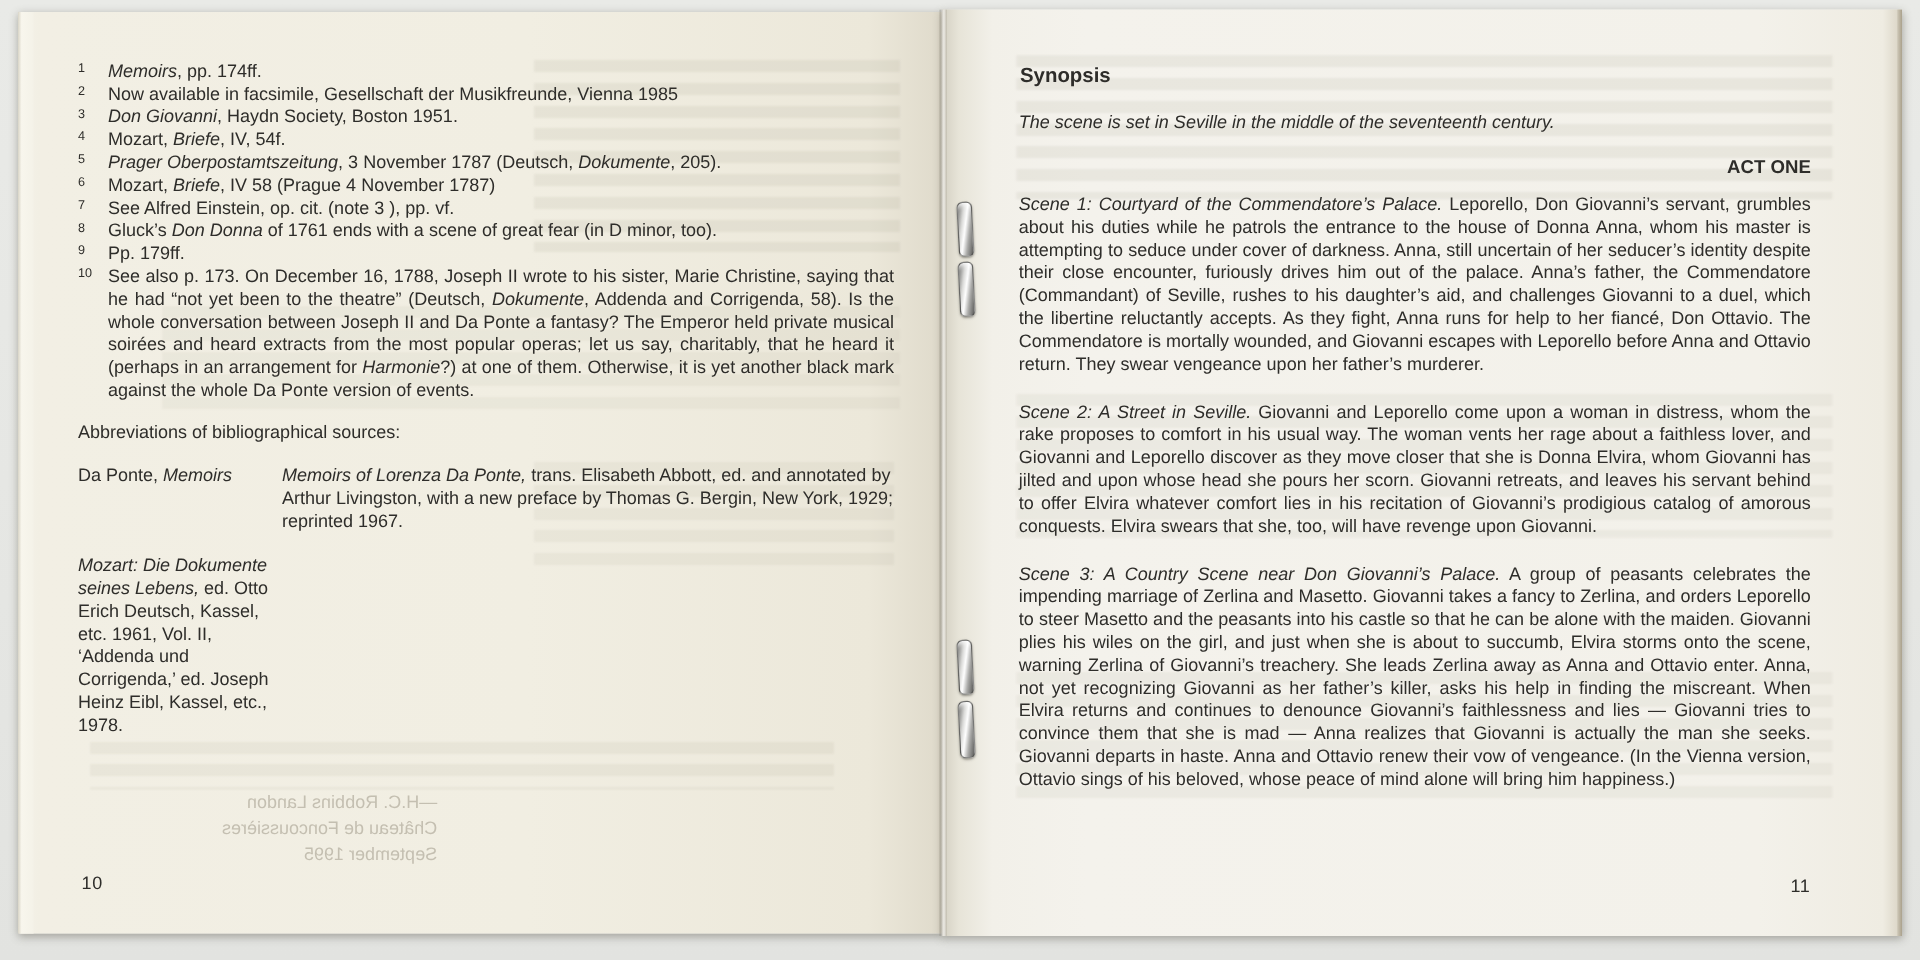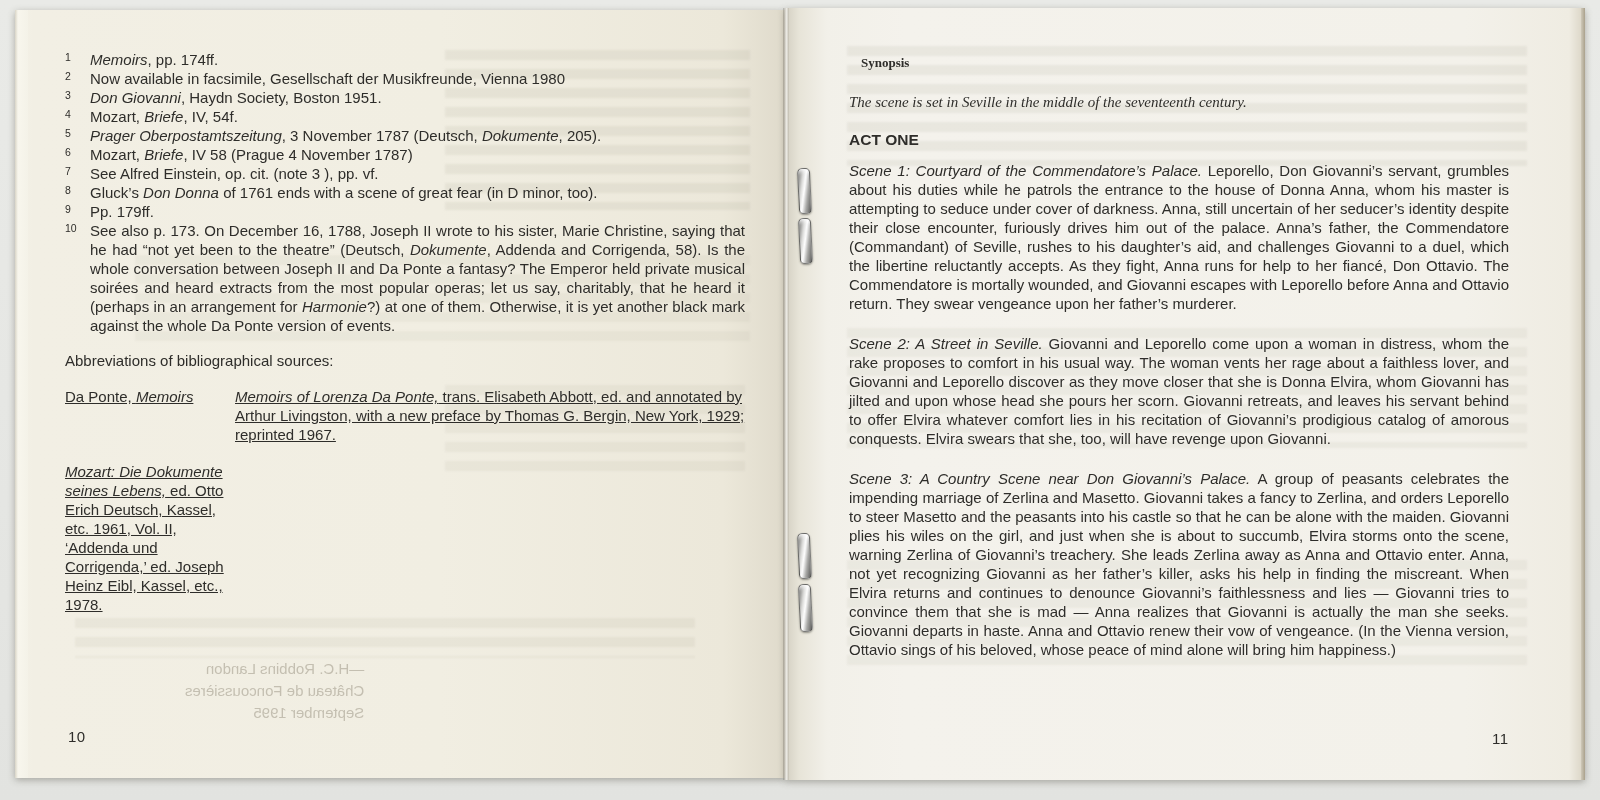--- a/index.html
+++ b/index.html
@@ -37,25 +37,25 @@
   .body-text{font-size:15px;line-height:19px;}
   i{font-style:italic;}
   .justify{text-align:justify;}
   
   .footnotes{list-style:none;margin:0;padding:0;}
   .footnote{position:relative;padding-left:25px;margin:0;}
   .fn-num{position:absolute;left:0;top:-2px;font-size:10.5px;line-height:19px;}
   
   .abbr-heading{margin:16px 0 17px 0;font-size:15px;line-height:19px;font-weight:normal;}
   .abbr-table{display:grid;grid-template-columns:170px 1fr;row-gap:18px;column-gap:0;}
-  .abbr-term,.abbr-def{font-size:15px;line-height:19px;text-decoration:underline;}
+  .abbr-term,.abbr-def{font-size:15px;line-height:19px;}
   
-  .syn-heading{font-size:13px;line-height:19px;font-weight:bold;margin:0 0 21px 12px;font-family:Liberation Serif, serif;}
-  .setting{font-size:15px;line-height:19px;margin:0 0 18px 0;font-family:Liberation Serif, serif;}
-  .act-heading{font-size:15.5px;line-height:19px;font-weight:bold;margin:0 0 12px 0;}
+  .syn-heading{font-size:17px;line-height:19px;font-weight:bold;margin:0 0 21px 1px;}
+  .setting{font-size:15px;line-height:19px;margin:0 0 18px 0;}
+  .act-heading{font-size:15.5px;line-height:19px;font-weight:bold;margin:0 0 12px 0;text-align:right;}
   .scene-para{margin:0 0 21px 0;}
   .page-num{position:absolute;font-size:15px;letter-spacing:.5px;}
   
   .staple{position:absolute;width:11px;border-radius:5px;
     background:linear-gradient(100deg,#6e6e6c 0%,#d9d9d7 30%,#ffffff 48%,#a9a9a7 70%,#585856 100%);
     border:1px solid rgba(70,70,68,.55);
     box-shadow:0 1px 2px rgba(60,58,50,.5), inset 0 6px 4px -4px rgba(255,255,255,.9);
     transform:rotate(-3deg);}
   
   .ghost-lines{position:absolute;
@@ -77,21 +77,21 @@
     <div class="ghost-lines" style="left:60px;top:608px;width:620px;height:40px;opacity:.9;"></div>
     <div class="ghost-sig" style="left:170px;top:648px;">
       <div>—H.C. Robbins Landon</div>
       <div>Château de Foncoussières</div>
       <div>September 1995</div>
     </div>
 
     <div class="content body-text" style="left:50px;top:40px;width:680px;">
       <ol class="footnotes">
         <li class="footnote"><span class="fn-num">1</span><span class="fn-text"><i>Memoirs</i><span>, pp. 174ff.</span></span></li>
-        <li class="footnote"><span class="fn-num">2</span><span class="fn-text"><span>Now available in facsimile, Gesellschaft der Musikfreunde, Vienna 1980</span></span></li>
+        <li class="footnote"><span class="fn-num">2</span><span class="fn-text"><span>Now available in facsimile, Gesellschaft der Musikfreunde, Vienna 1985</span></span></li>
         <li class="footnote"><span class="fn-num">3</span><span class="fn-text"><i>Don Giovanni</i><span>, Haydn Society, Boston 1951.</span></span></li>
         <li class="footnote"><span class="fn-num">4</span><span class="fn-text"><span>Mozart, </span><i>Briefe</i><span>, IV, 54f.</span></span></li>
         <li class="footnote"><span class="fn-num">5</span><span class="fn-text"><i>Prager Oberpostamtszeitung</i><span>, 3 November 1787 (Deutsch, </span><i>Dokumente</i><span>, 205).</span></span></li>
         <li class="footnote"><span class="fn-num">6</span><span class="fn-text"><span>Mozart, </span><i>Briefe</i><span>, IV 58 (Prague 4 November 1787)</span></span></li>
         <li class="footnote"><span class="fn-num">7</span><span class="fn-text"><span>See Alfred Einstein, op. cit. (note 3 ), pp. vf.</span></span></li>
         <li class="footnote"><span class="fn-num">8</span><span class="fn-text"><span>Gluck’s </span><i>Don Donna</i><span> of 1761 ends with a scene of great fear (in D minor, too).</span></span></li>
         <li class="footnote"><span class="fn-num">9</span><span class="fn-text"><span>Pp. 179ff.</span></span></li>
         <li class="footnote">
             <span class="fn-num">10</span>
             <div class="fn-text justify"><span>See also p. 173. On December 16, 1788, Joseph II wrote to his sister, Marie Christine, saying that he had “not yet been to the theatre” (Deutsch, </span><i>Dokumente</i><span>, Addenda and Corrigenda, 58). Is the whole conversation between Joseph II and Da Ponte a fantasy? The Emperor held private musical soirées and heard extracts from the most popular operas; let us say, charitably, that he heard it (perhaps in an arrangement for </span><i>Harmonie</i><span>?) at one of them. Otherwise, it is yet another black mark against the whole Da Ponte version of events.</span></div>

